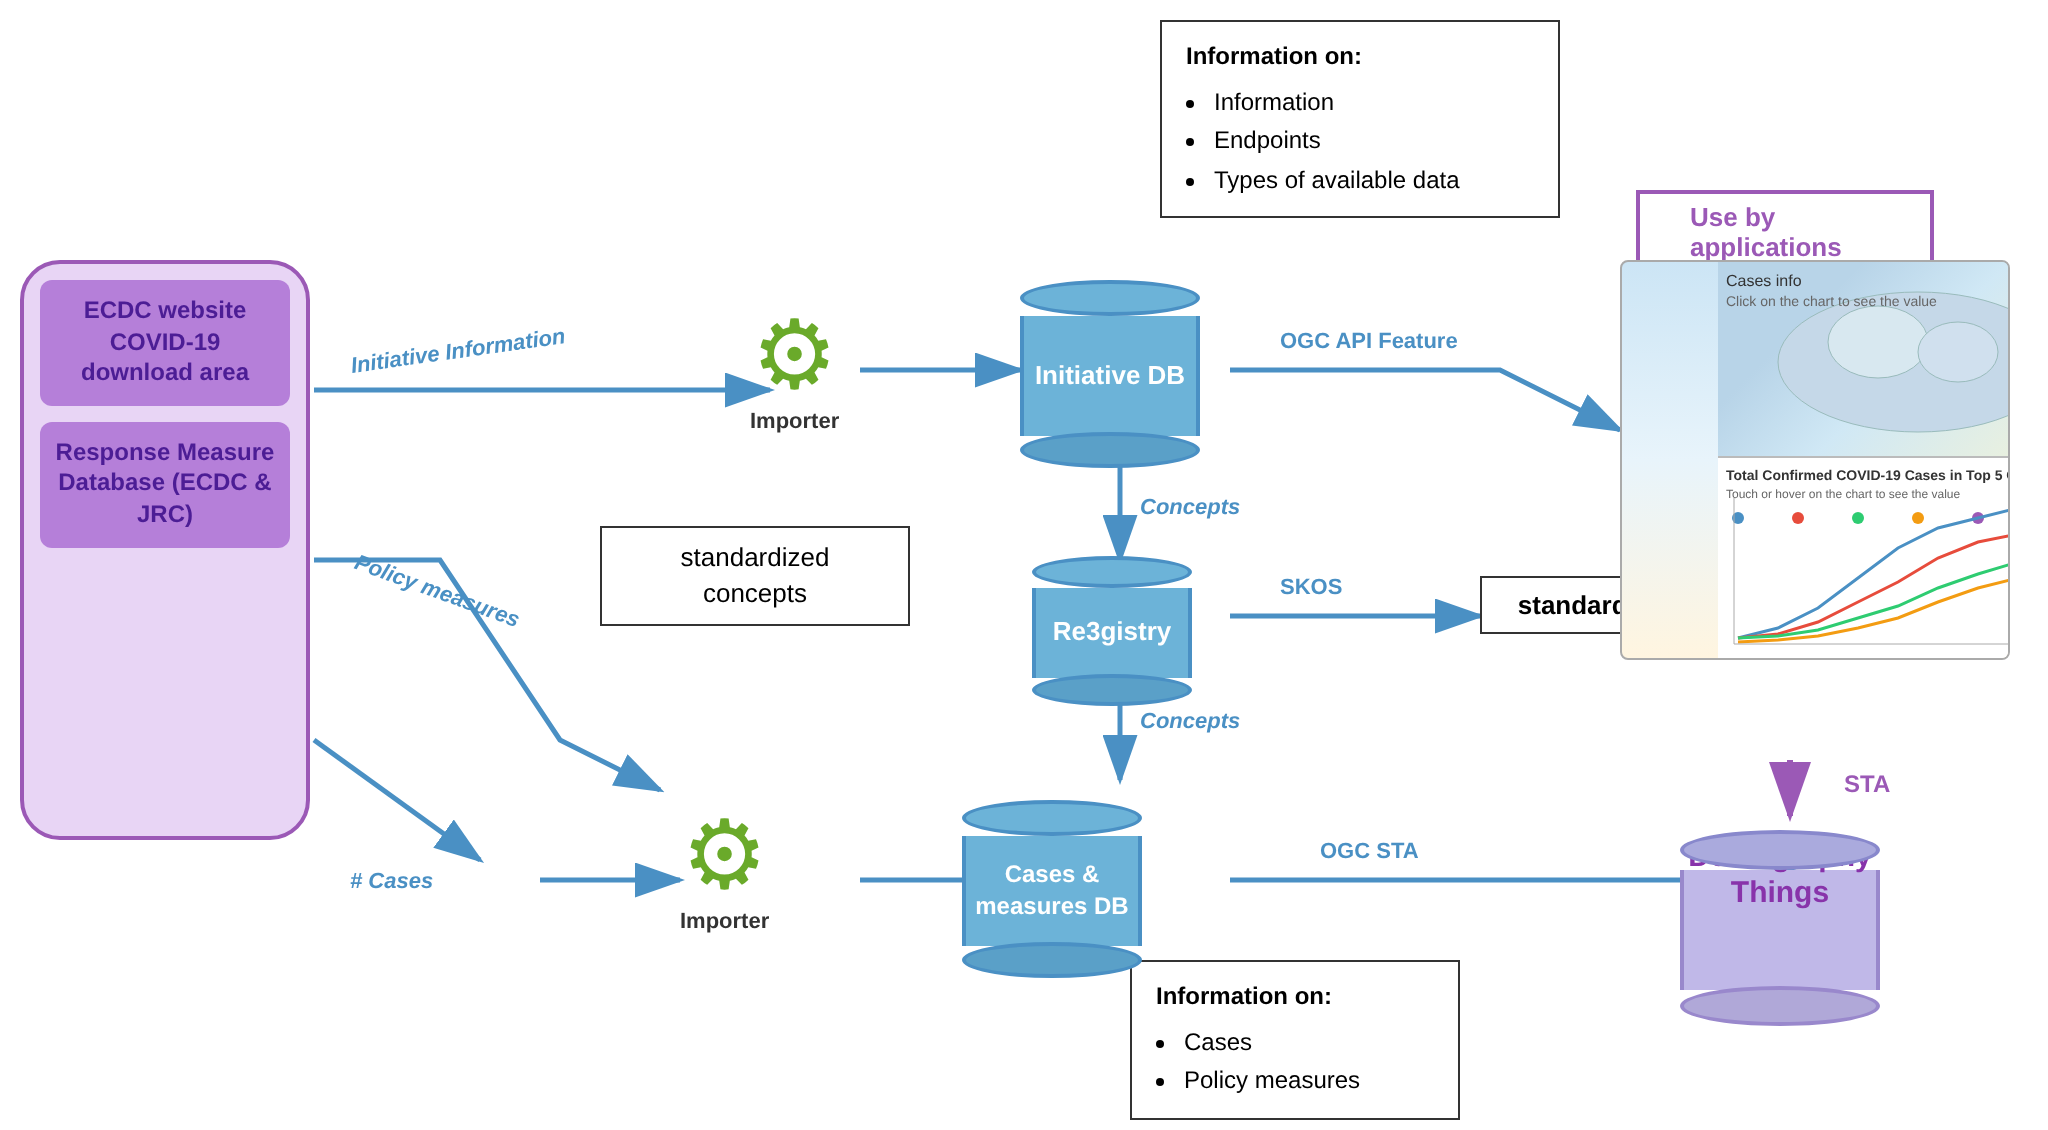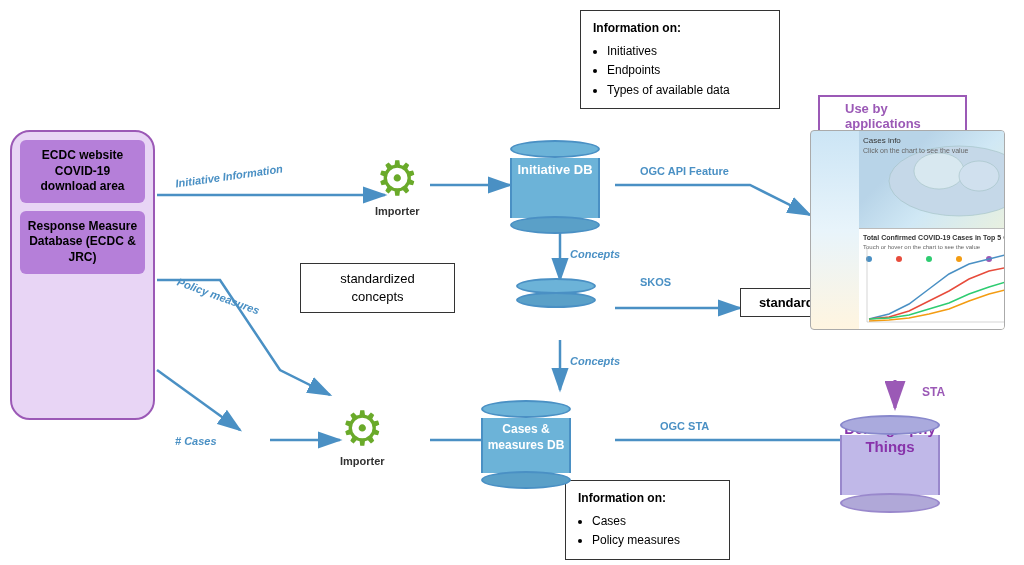--- a/index.html
+++ b/index.html
@@ -31,21 +31,21 @@
       background: #e8d5f5;
       padding: 8px;
       display: flex;
       flex-direction: column;
       gap: 8px;
     }
     .source-box {
       background: #b57fd9;
       border-radius: 6px;
       padding: 8px 6px;
-      color: #000000;
+      color: #4c1d95;
       font-size: 12px;
       font-weight: bold;
       text-align: center;
       line-height: 1.3;
     }
     .source-box b { font-weight: 900; }
 
     
     .info-box {
       position: absolute;
@@ -72,21 +72,21 @@
       background: #6cb3d8;
       position: relative;
       z-index: 2;
     }
     .db-rect {
       width: 90px;
       background: #6cb3d8;
       border-left: 2px solid #4a90c4;
       border-right: 2px solid #4a90c4;
       display: flex;
-      align-items: flex-start;
+      align-items: center;
       justify-content: center;
       font-weight: bold;
       color: #fff;
       font-size: 13px;
       text-align: center;
       line-height: 1.3;
       padding: 4px 2px;
     }
     .db-ellipse-bottom {
       width: 90px;
@@ -299,21 +299,21 @@
 
     <path d="M 615 440 L 780 440 L 870 440 L 910 440" stroke="#4a90c4" stroke-width="2.5" fill="none" marker-end="url(#arrowBlue)"></path>
 
     <line x1="895" y1="380" x2="895" y2="408" stroke="#9b59b6" stroke-width="3" marker-end="url(#arrowPurple)"></line>
 
   </svg>
 
   <div class="info-box" style="left:580px; top:10px; width:200px;">
     <div style="font-weight:bold; margin-bottom:4px;">Information on:</div>
     <ul>
-      <li>Initiatives</li>
+      <li>Information</li>
       <li>Endpoints</li>
       <li>Types of available data</li>
     </ul>
   </div>
 
   <div class="info-box" style="left:565px; top:480px; width:165px;">
     <div style="font-weight:bold; margin-bottom:4px;">Information on:</div>
     <ul>
       <li>Cases</li>
       <li>Policy measures</li>
@@ -354,20 +354,23 @@
   <div class="db-shape" style="position:absolute; left:510px; top:140px;">
     <div class="db-ellipse-top"></div>
     <div class="db-rect" style="height:60px;">
       <span>Initiative DB</span>
     </div>
     <div class="db-ellipse-bottom"></div>
   </div>
 
   <div class="db-shape" style="position:absolute; left:516px; top:278px;">
     <div class="db-ellipse-top-sm"></div>
+    <div class="db-rect-sm" style="height:45px;">
+      <span>Re3gistry</span>
+    </div>
     <div class="db-ellipse-bottom-sm"></div>
   </div>
 
   <div class="db-shape" style="position:absolute; left:481px; top:400px;">
     <div class="db-ellipse-top"></div>
     <div class="db-rect" style="height:55px; font-size:12px;">
       <span>Cases &amp;<br>measures DB</span>
     </div>
     <div class="db-ellipse-bottom"></div>
   </div>
@@ -385,21 +388,21 @@
     <span>Concepts</span>
   </div>
   <div class="arrow-label" style="left:570px; top:355px; font-style:italic;">
     <span>Concepts</span>
   </div>
 
   <div class="arrow-label" style="left:640px; top:165px;">
     <span>OGC API Feature</span>
   </div>
 
-  <div class="arrow-label" style="left:640px; top:276px;">
+  <div class="arrow-label" style="left:640px; top:288px;">
     <span>SKOS</span>
   </div>
 
   <div class="arrow-label" style="left:660px; top:420px;">
     <span>OGC STA</span>
   </div>
 
   <div class="use-by-app" style="left:818px; top:95px;">
     <span>Use by applications</span>
   </div>

